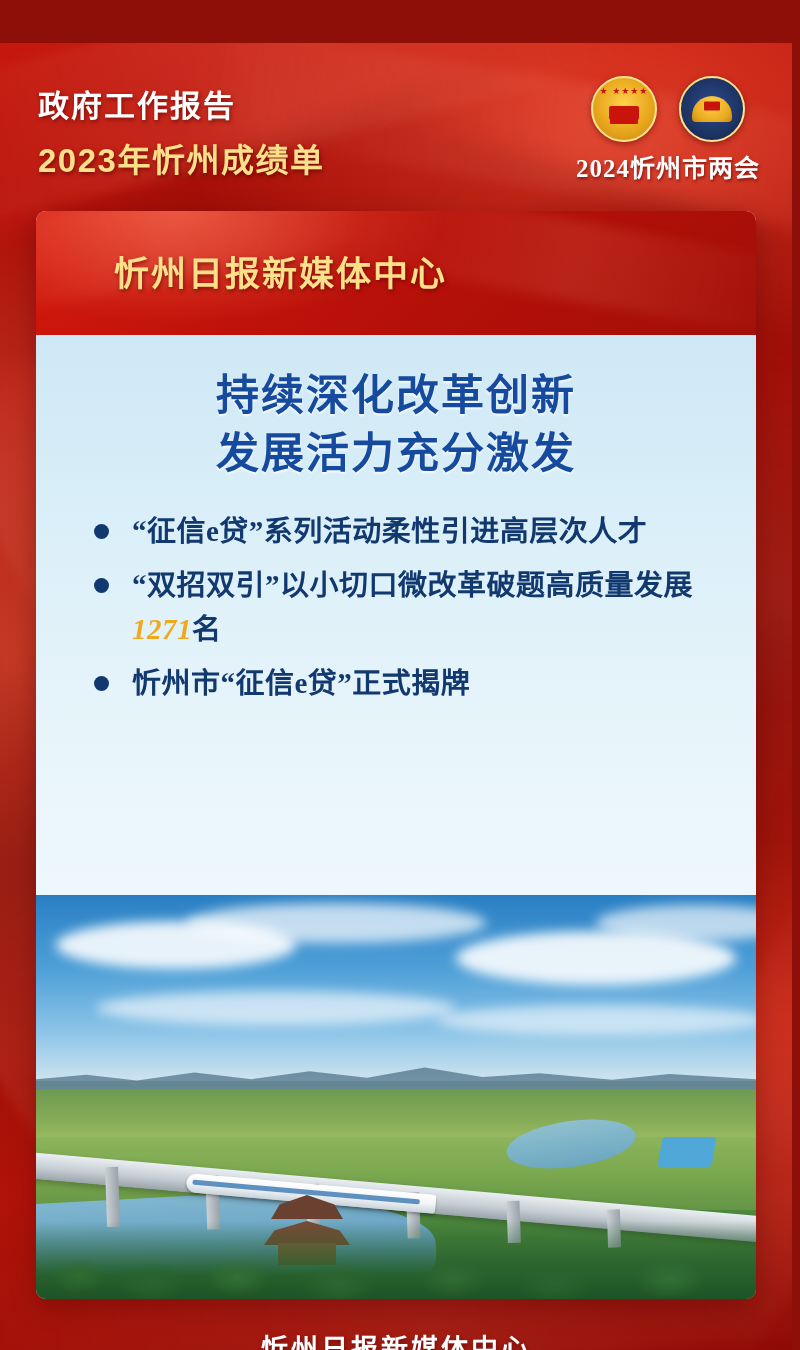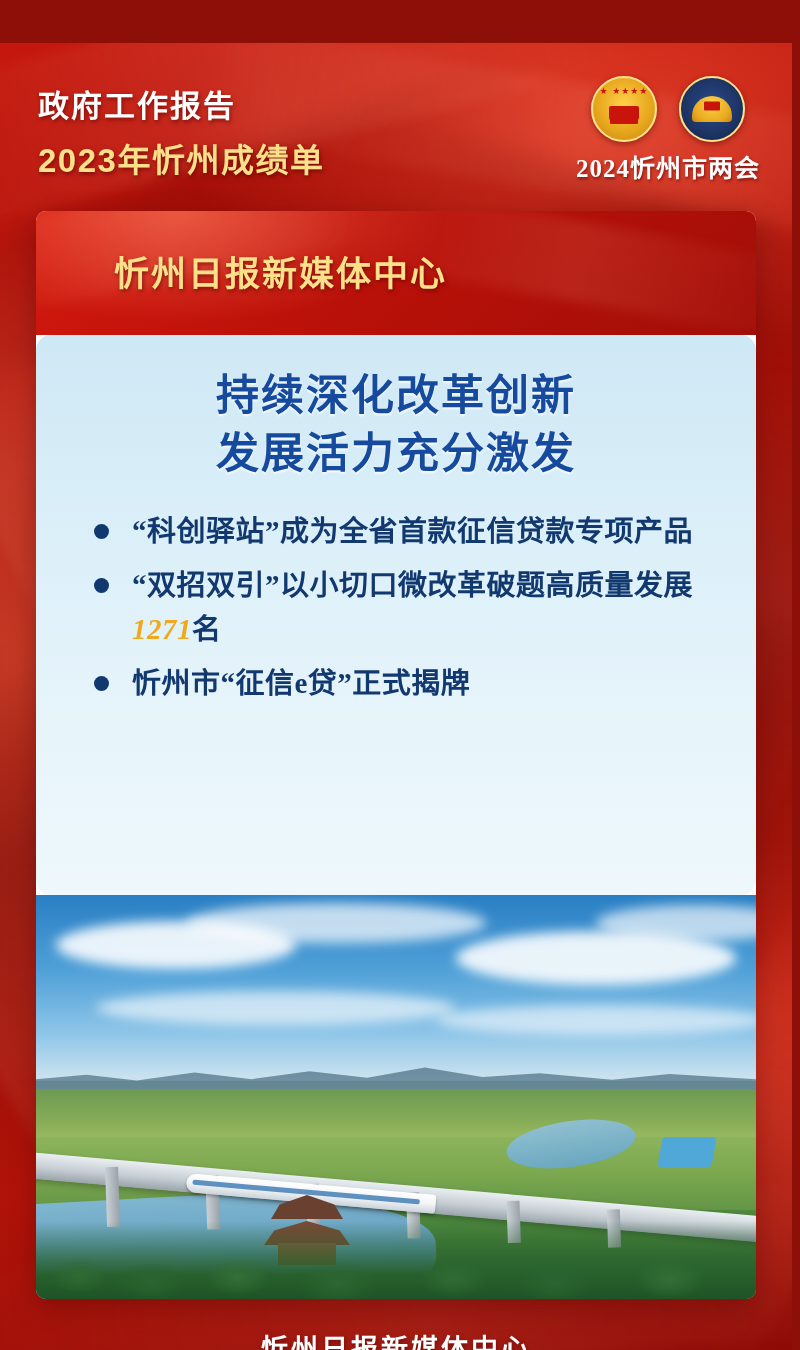--- a/index.html
+++ b/index.html
@@ -190,21 +190,20 @@
     color: #ffe08a;
     text-shadow: 1px 2px 4px rgba(90,0,0,.65);
   }
 
   .card-body {
     position: relative;
     background: linear-gradient(180deg, #cfe8f5 0%, #d8eef8 28%, #e4f3fa 60%, #eef8fc 100%);
     padding: 32px 40px 10px 40px;
     height: 560px;
     box-sizing: border-box;
-    border-radius: 15px;
   }
   .headline {
     text-align: center;
     font-family: "Liberation Serif", "DejaVu Serif", serif;
     font-weight: bold;
     color: #164a9e;
     font-size: 43px;
     line-height: 1.35;
     letter-spacing: 2px;
     text-shadow: 0 2px 2px rgba(255,255,255,.8);
@@ -430,21 +429,21 @@
       <div class="section-title">忻州日报新媒体中心</div>
     </div>
 
     <div class="card-body">
       <div class="headline">
         <span class="l1">持续深化改革创新</span>
         <span class="l2">发展活力充分激发</span>
       </div>
 
       <ul class="points" id="bullet-list">
-          <li><span>“科创驿站”成为全省首款征信贷款专项产品</span></li>
+          <li><span>“征信e贷”系列活动柔性引进高层次人才</span></li>
           <li><span>“双招双引”以小切口微改革破题高质量发展</span><span class="hl-num">1271</span><span>名</span></li>
           <li><span>忻州市“征信e贷”正式揭牌</span></li>
         </ul>
     </div>
 
     <div class="photo">
       <div class="sky"></div>
       <div class="cloud cl1"></div>
       <div class="cloud cl2"></div>
       <div class="cloud cl3"></div>

